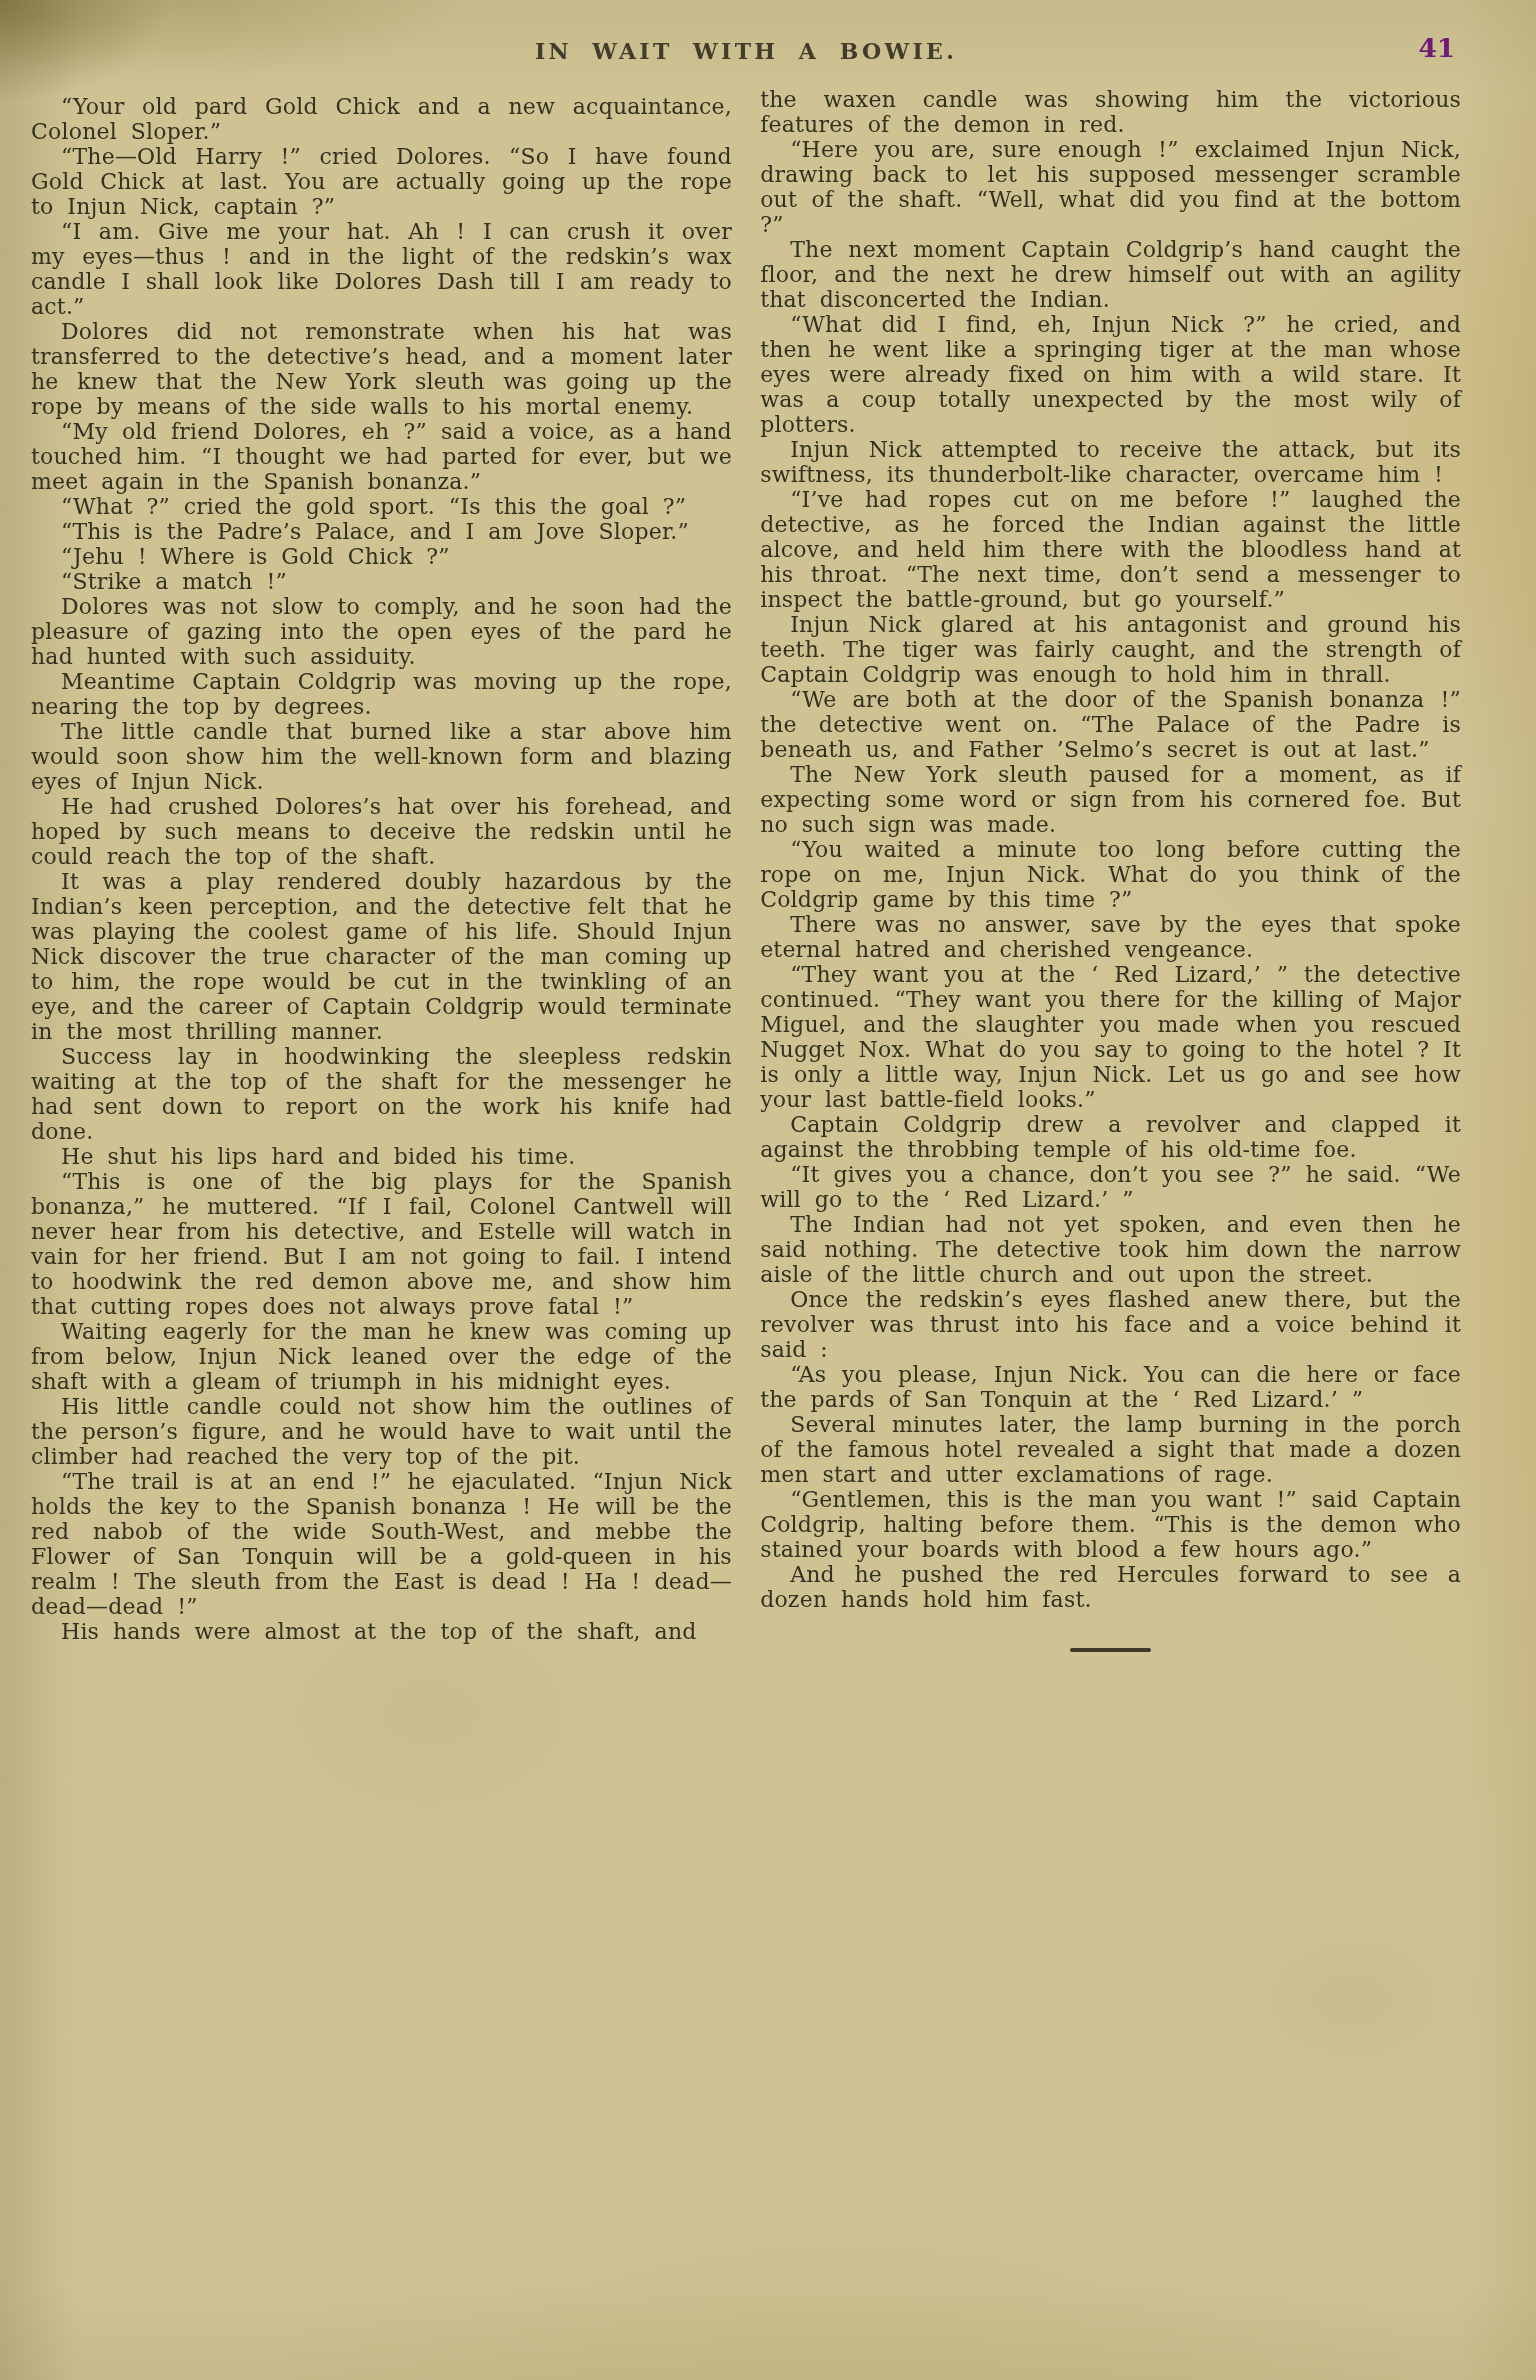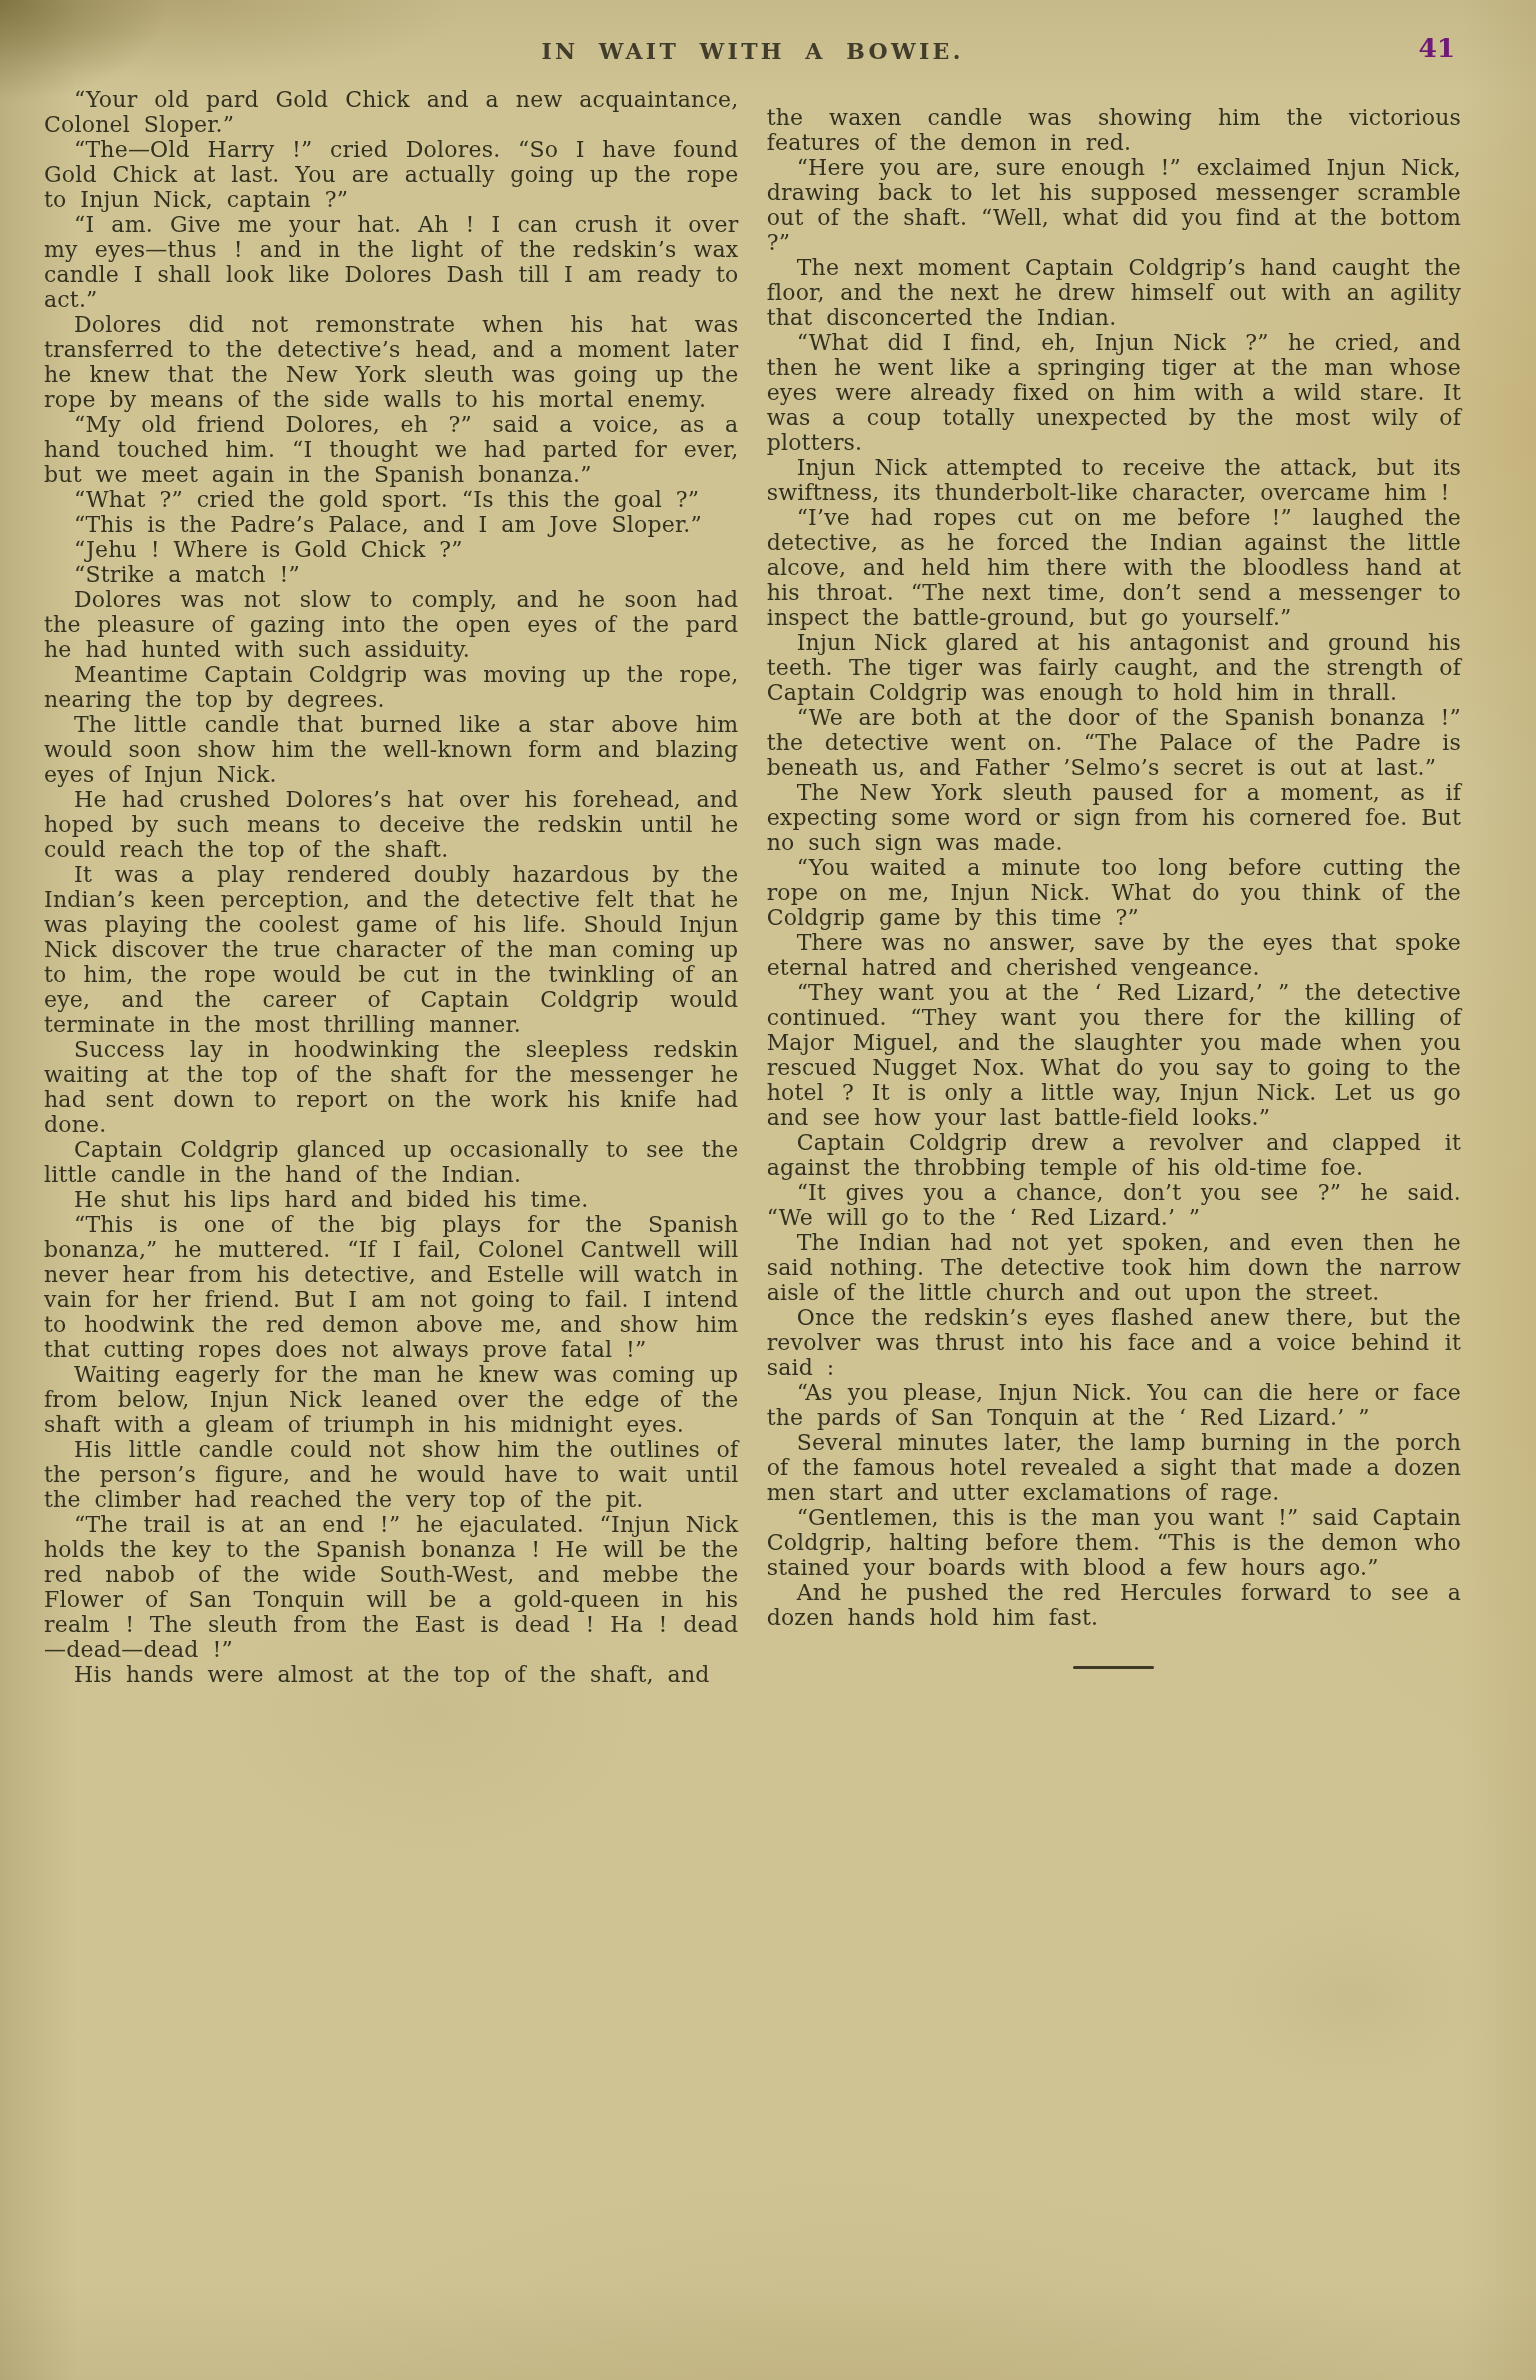--- a/index.html
+++ b/index.html
@@ -21,21 +21,21 @@
       radial-gradient(ellipse 407px 114px at 12% 0%, rgba(130,112,55,0.28), transparent 70%),
       radial-gradient(ellipse 587px 492px at 102% 18%, rgba(193,163,88,0.28), transparent 72%),
       radial-gradient(ellipse 511px 719px at 102% 55%, rgba(203,178,108,0.22), transparent 75%),
       radial-gradient(ellipse 852px 397px at 55% 103%, rgba(172,152,92,0.20), transparent 72%),
       radial-gradient(ellipse 303px 208px at 28% 72%, rgba(150,132,78,0.10), transparent 70%),
       radial-gradient(ellipse 265px 161px at 70% 40%, rgba(224,209,154,0.18), transparent 70%),
       radial-gradient(ellipse 189px 132px at 88% 84%, rgba(160,140,84,0.12), transparent 70%),
       linear-gradient(90deg, rgba(110,92,44,0.20) 0%, rgba(110,92,44,0) 5%, rgba(110,92,44,0) 95%, rgba(150,128,66,0.16) 100%),
       linear-gradient(180deg, rgba(120,102,50,0.10) 0%, rgba(120,102,50,0) 4%, rgba(120,102,50,0) 96%, rgba(120,102,50,0.10) 100%);
   }
-  .page { position: relative; z-index: 1; padding: 38px 76px 0 44px; }
+  .page { position: relative; z-index: 1; padding: 38px 76px 0 31px; }
   .page-header { position: relative; height: 28px; margin-bottom: 21px; }
   .running-title {
     position: absolute; left: 0; right: 0; text-align: center;
     font-weight: bold; font-size: 22px; letter-spacing: 3.3px; word-spacing: 9.5px;
     color: #423d2b;
   }
   .page-number {
     position: absolute; right: 5.7px; top: -5.7px;
     font-weight: bold; font-size: 26.5px; color: #701a75;
   }
@@ -84,21 +84,20 @@
         <p class="para">“What ?” cried the gold sport. “Is this the goal ?”</p>
         <p class="para">“This is the Padre’s Palace, and I am Jove Sloper.”</p>
         <p class="para">“Jehu ! Where is Gold Chick ?”</p>
         <p class="para">“Strike a match !”</p>
         <p class="para">Dolores was not slow to comply, and he soon had the pleasure of gazing into the open eyes of the pard he had hunted with such assiduity.</p>
         <p class="para">Meantime Captain Coldgrip was moving up the rope, nearing the top by degrees.</p>
         <p class="para">The little candle that burned like a star above him would soon show him the well-known form and blazing eyes of Injun Nick.</p>
         <p class="para">He had crushed Dolores’s hat over his forehead, and hoped by such means to deceive the redskin until he could reach the top of the shaft.</p>
         <p class="para">It was a play rendered doubly hazardous by the Indian’s keen perception, and the detective felt that he was playing the coolest game of his life. Should Injun Nick discover the true character of the man coming up to him, the rope would be cut in the twinkling of an eye, and the career of Captain Coldgrip would terminate in the most thrilling manner.</p>
         <p class="para">Success lay in hoodwinking the sleepless redskin waiting at the top of the shaft for the messenger he had sent down to report on the work his knife had done.</p>
-        <p class="para">Captain Coldgrip glanced up occasionally to see the little candle in the hand of the Indian.</p>
         <p class="para">He shut his lips hard and bided his time.</p>
         <p class="para">“This is one of the big plays for the Spanish bonanza,” he muttered. “If I fail, Colonel Cantwell will never hear from his detective, and Estelle will watch in vain for her friend. But I am not going to fail. I intend to hoodwink the red demon above me, and show him that cutting ropes does not always prove fatal !”</p>
         <p class="para">Waiting eagerly for the man he knew was coming up from below, Injun Nick leaned over the edge of the shaft with a gleam of triumph in his midnight eyes.</p>
         <p class="para">His little candle could not show him the outlines of the person’s figure, and he would have to wait until the climber had reached the very top of the pit.</p>
         <p class="para">“The trail is at an end !” he ejaculated. “Injun Nick holds the key to the Spanish bonanza ! He will be the red nabob of the wide South-West, and mebbe the Flower of San Tonquin will be a gold-queen in his realm ! The sleuth from the East is dead ! Ha ! dead—dead—dead !”</p>
         <p class="para">His hands were almost at the top of the shaft, and</p>
       </div>
 
     <div class="col-divider"></div>
 

